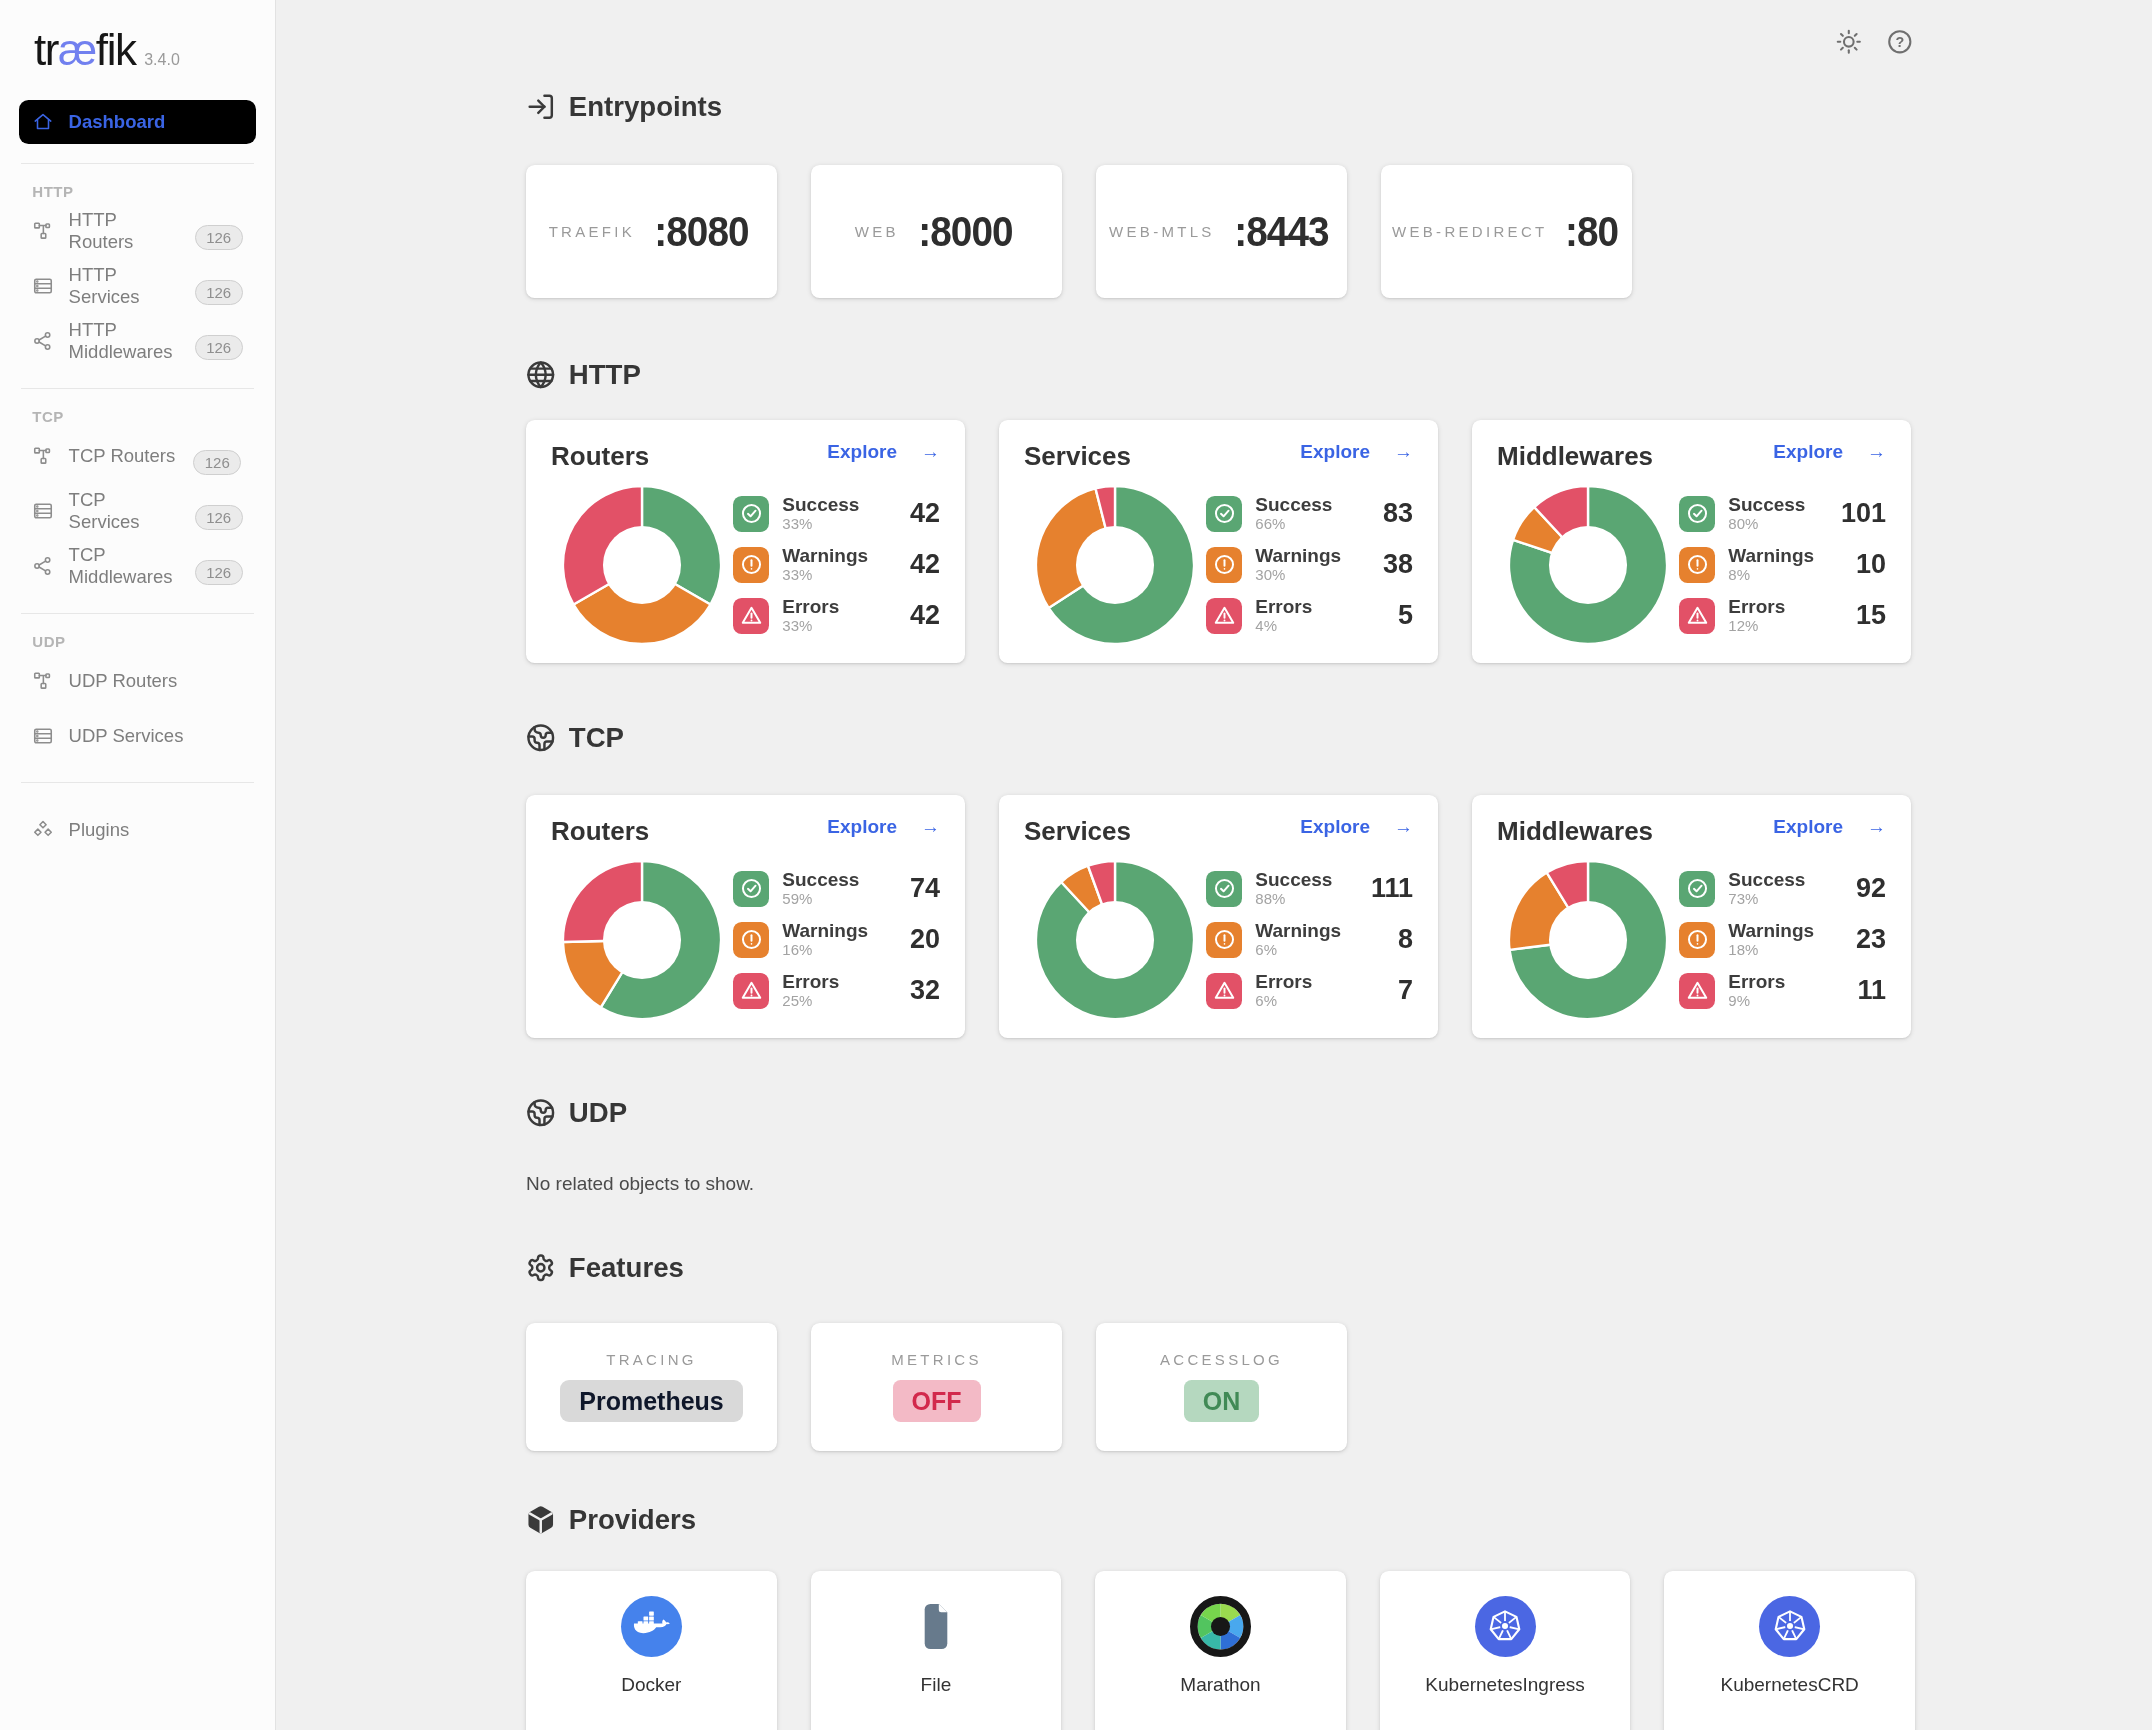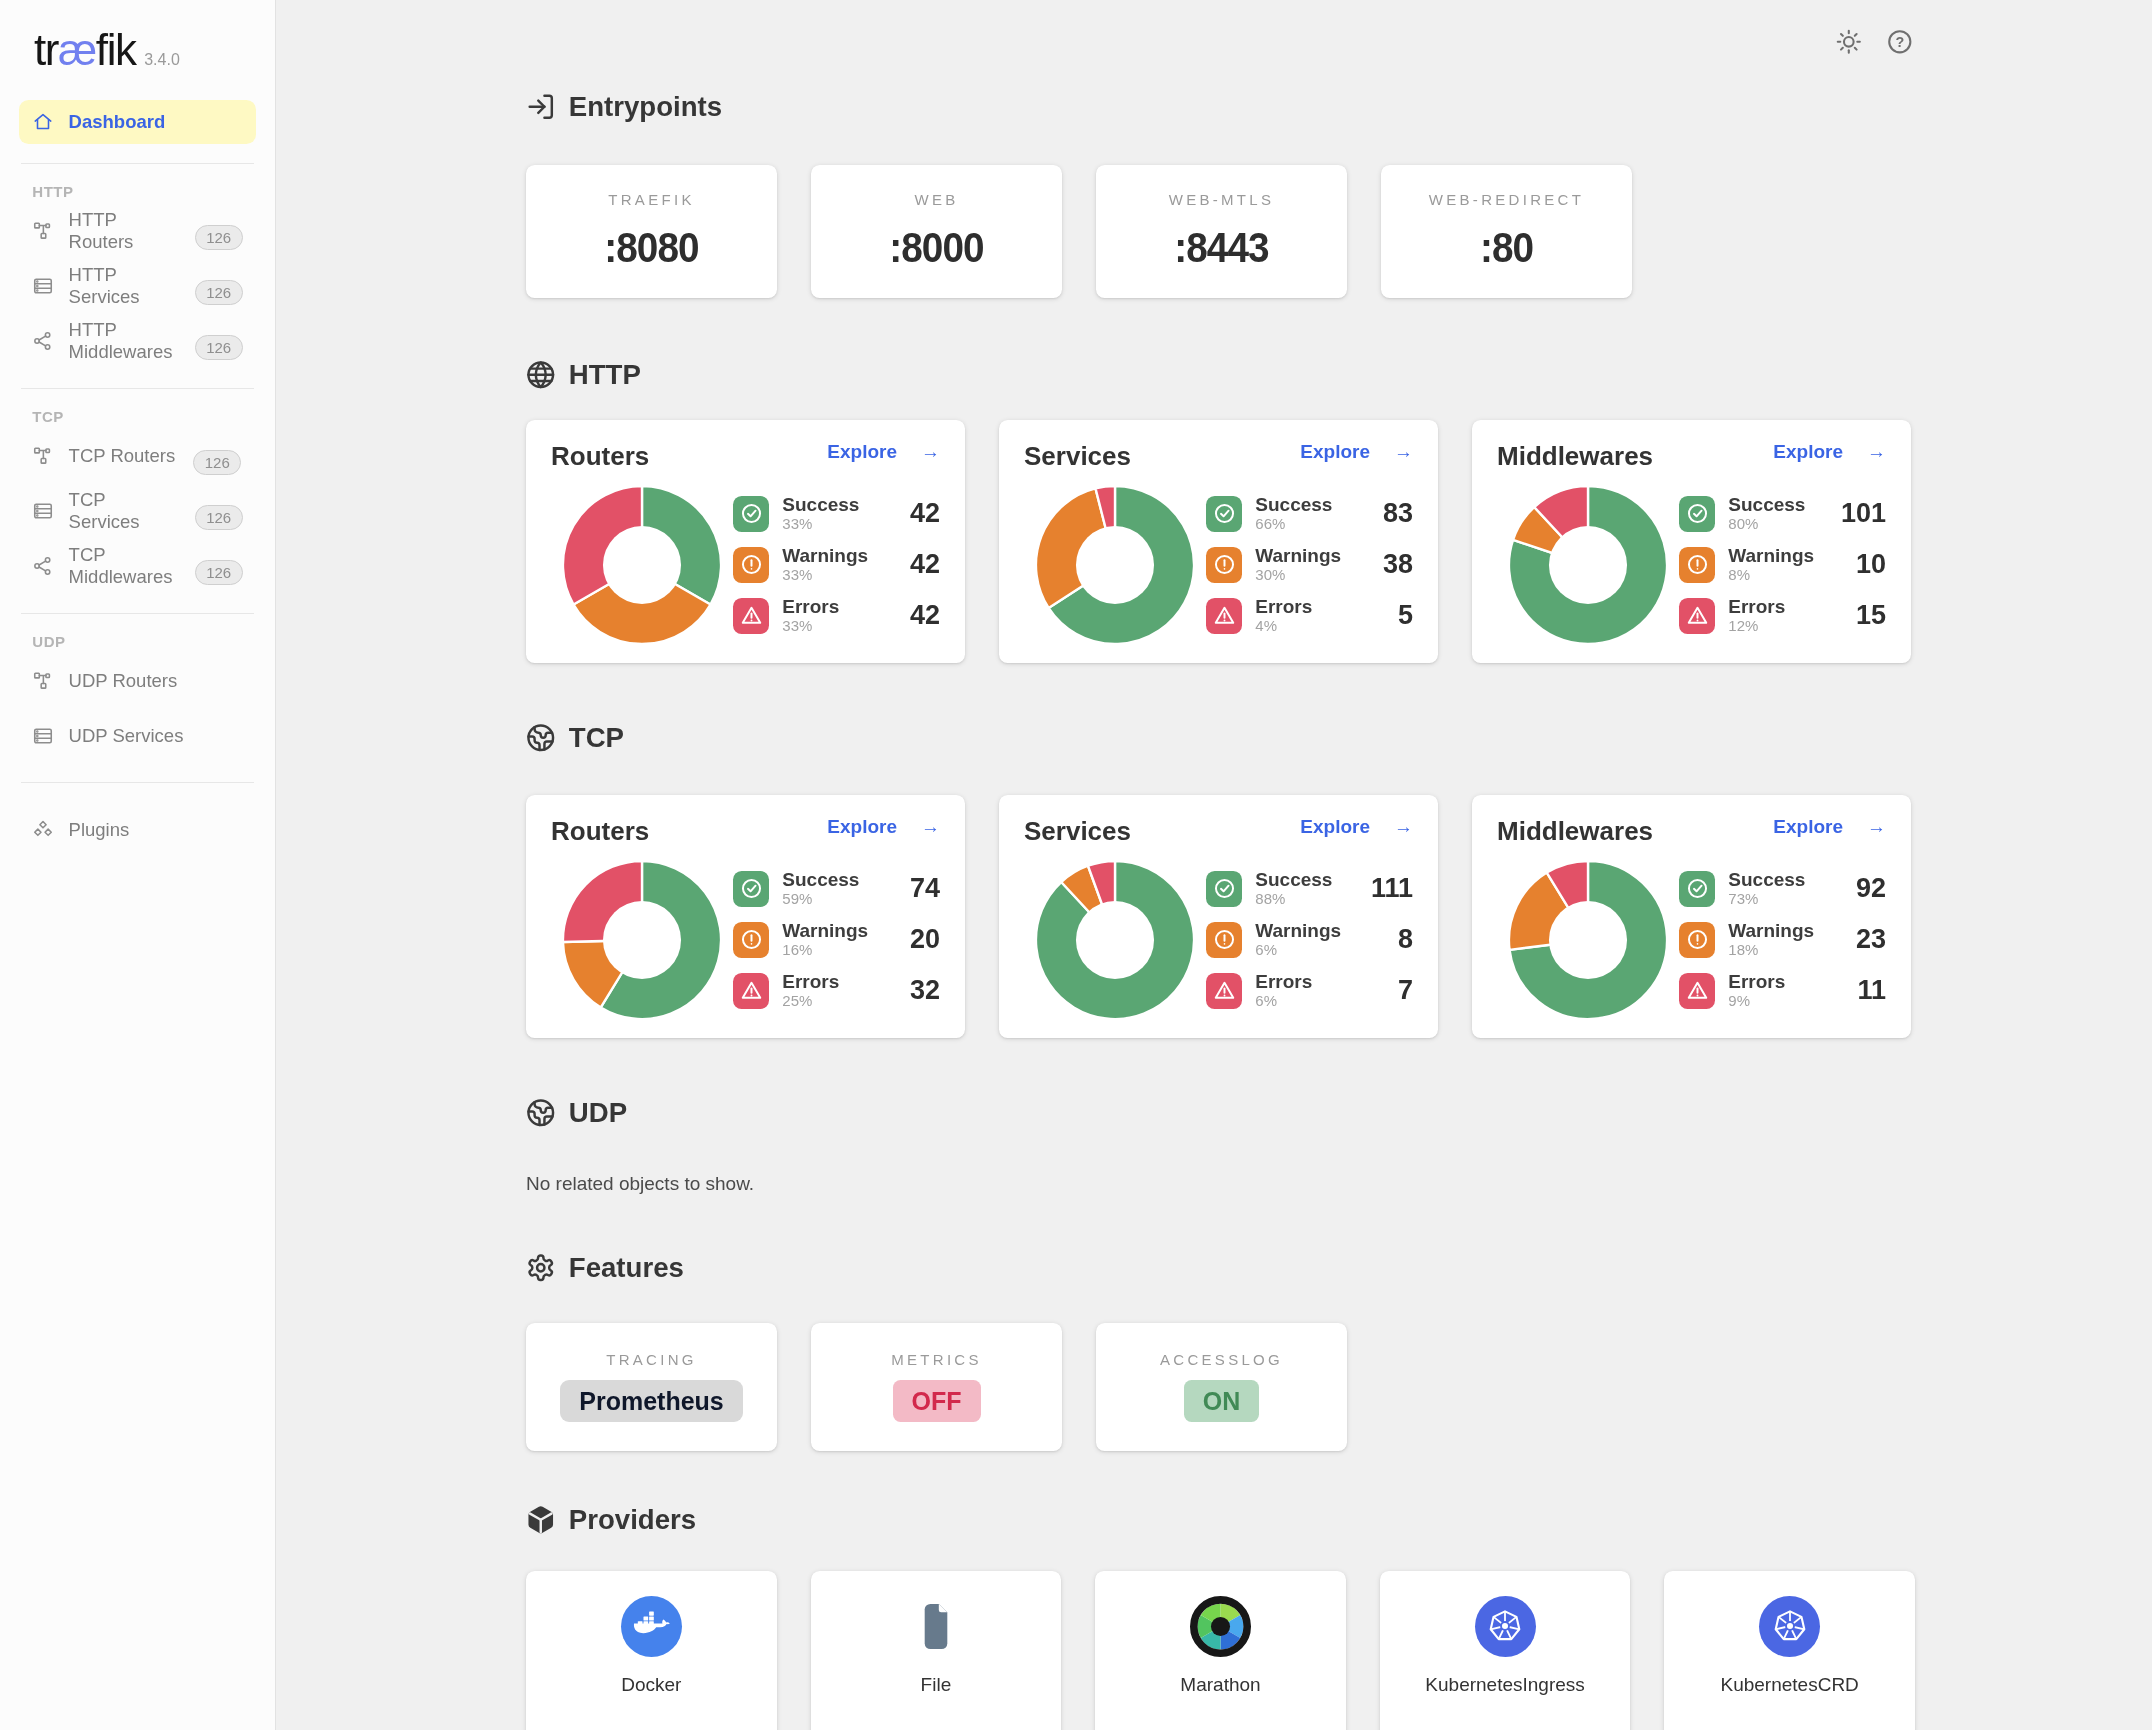--- a/index.html
+++ b/index.html
@@ -11,21 +11,21 @@
   
   .sidebar{width:276px;min-width:276px;box-sizing:border-box;background:#fcfcfc;
     border-right:1px solid #e2e2e2;padding:0 19px;}
   .logo{margin:25px 0 0 15px;font-size:44px;color:#161616;letter-spacing:-1.4px;font-weight:500;}
   .logo .ae{color:#7180ef;}
   .logo .ver{font-size:16px;color:#9a9a9a;margin-left:8.6px;letter-spacing:0;font-weight:400;}
   .nav-item{display:flex;align-items:center;gap:14.3px;height:55px;padding:0 13.3px;
     border-radius:9.5px;color:#7e7e7e;font-size:18.5px;cursor:pointer;}
   .nav-item svg{width:22px;height:22px;stroke:#8d8d8d;fill:none;stroke-width:1.7;
     stroke-linecap:round;stroke-linejoin:round;flex:none;}
-  .nav-item.active{background:#fef9c3;color:#3a64e4;height:44px;margin-top:25px;font-weight:600;}
+  .nav-item.active{background:#000000;color:#3a64e4;height:44px;margin-top:25px;font-weight:600;}
   .nav-item.active svg{stroke:#3a64e4;}
   .badge{background:#ebebeb;border:1px solid #cfcfcf;border-radius:950px;color:#8f8f8f;
     font-size:15px;padding:2.9px 10.5px;margin-left:3.8px;margin-top:13px;}
   .sb-divider{border:none;border-top:1px solid #e7e7e7;margin:19px 1.9px;}
   .sb-label{font-size:15px;font-weight:700;color:#b5b5b5;margin:15px 0 3.8px 13.3px;letter-spacing:0.5px;}
   
   .main{flex:1;box-sizing:border-box;padding:25px 0 0 250px;}
   .content{width:1389px;}
   .topbar{display:flex;justify-content:flex-end;align-items:center;gap:21px;height:34px;}
   .icon-btn{width:30px;height:30px;display:flex;align-items:center;justify-content:center;cursor:pointer;}
@@ -42,21 +42,21 @@
   #sec-udp{margin-top:59px;}
   .udp-empty{font-size:19px;color:#4b4b4b;margin-top:44px;}
   #sec-features{margin-top:57px;}
   #ft-cards{margin-top:39px;}
   #sec-providers{margin-top:53px;}
   #pv-cards{margin-top:35px;}
   .cards-row{display:flex;gap:34px;}
   .card{background:#fff;border-radius:8.6px;
     box-shadow:0 1px 4.8px rgba(0,0,0,.13),0 1px 1.9px rgba(0,0,0,.07);}
   
-  .ep-card{width:251px;height:133px;display:flex;flex-direction:column;
+  .ep-card{width:251px;height:133px;display:flex;flex-direction:row;
     align-items:center;justify-content:center;gap:14.3px;}
   .ep-label{font-size:15px;letter-spacing:3.3px;color:#9a9a9a;}
   .ep-port{font-size:43px;color:#2e2e2e;font-weight:600;letter-spacing:-1px;transform:scaleX(.9);}
   
   .stat-card{width:439px;height:243px;box-sizing:border-box;padding:21px 25px;}
   .stat-head{display:flex;justify-content:space-between;align-items:flex-start;}
   .stat-title{font-size:26px;font-weight:600;color:#333;}
   .explore{font-size:19px;font-weight:600;color:#3a64e4;cursor:pointer;
     display:flex;gap:24px;align-items:center;text-decoration:none;}
   .stat-body{display:flex;margin-top:13.3px;}

